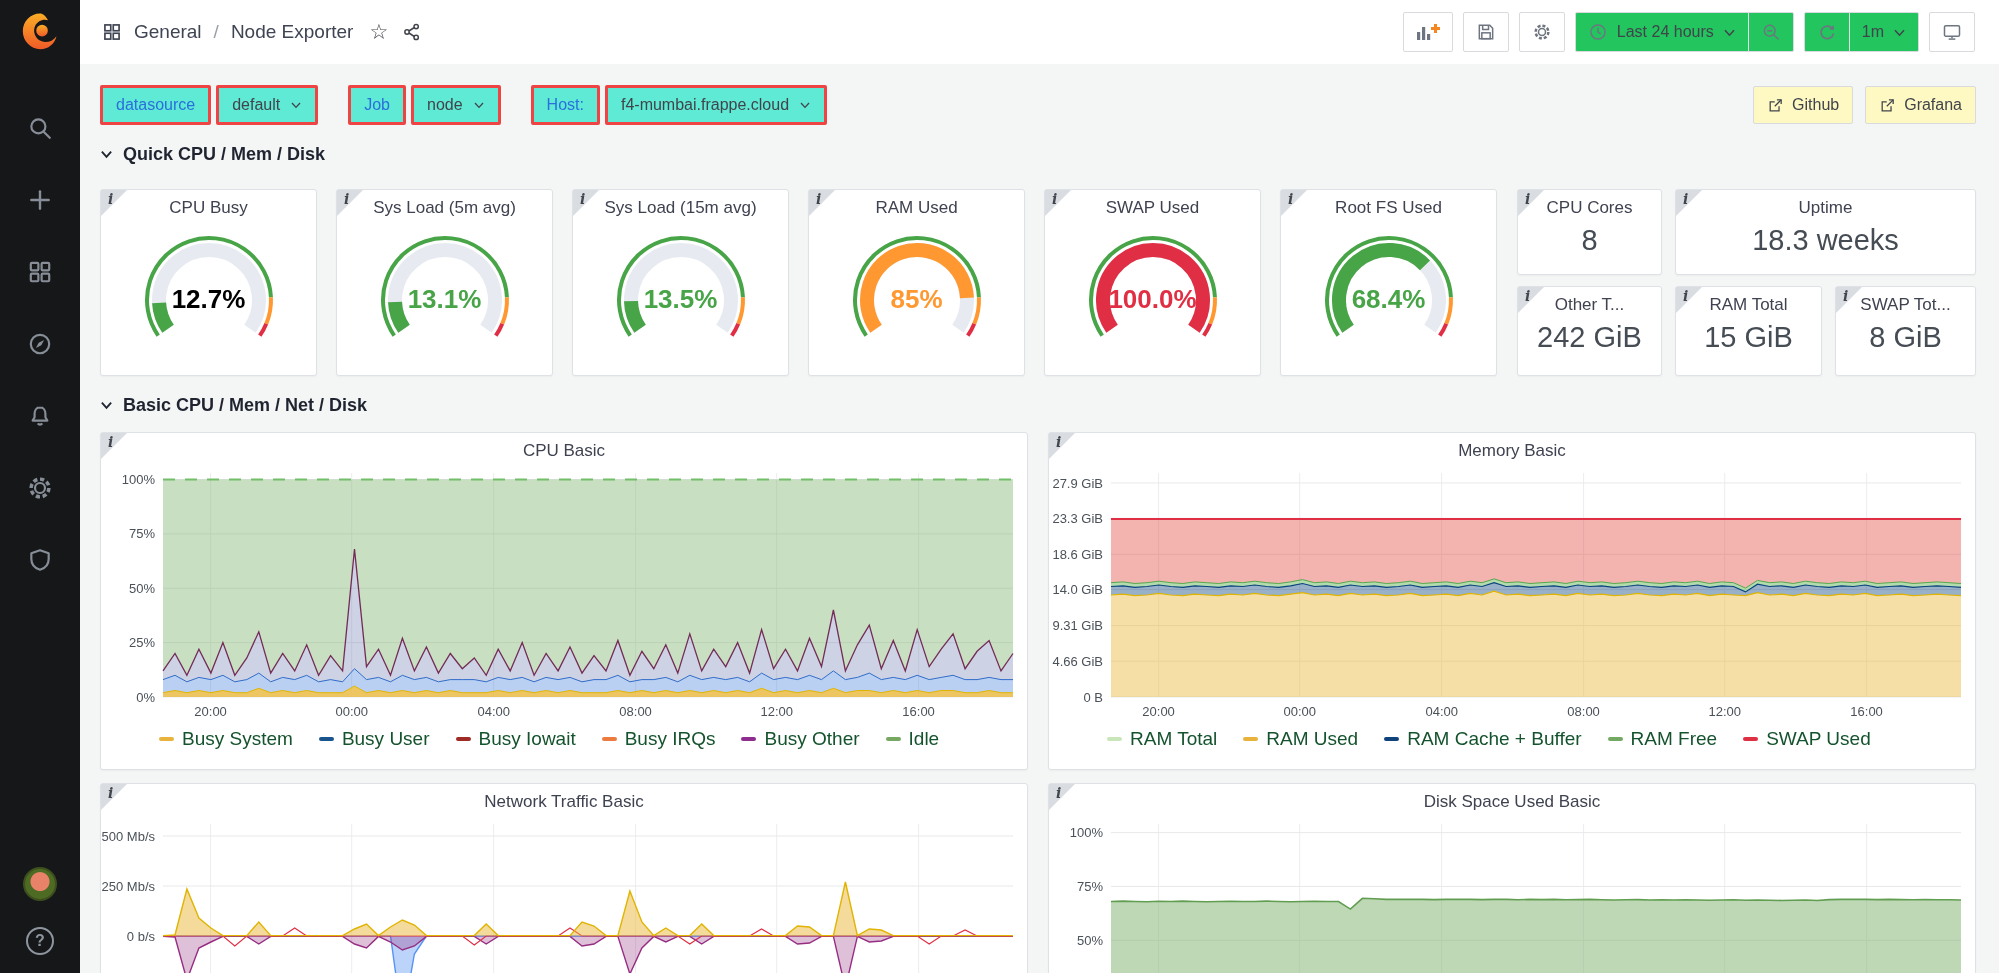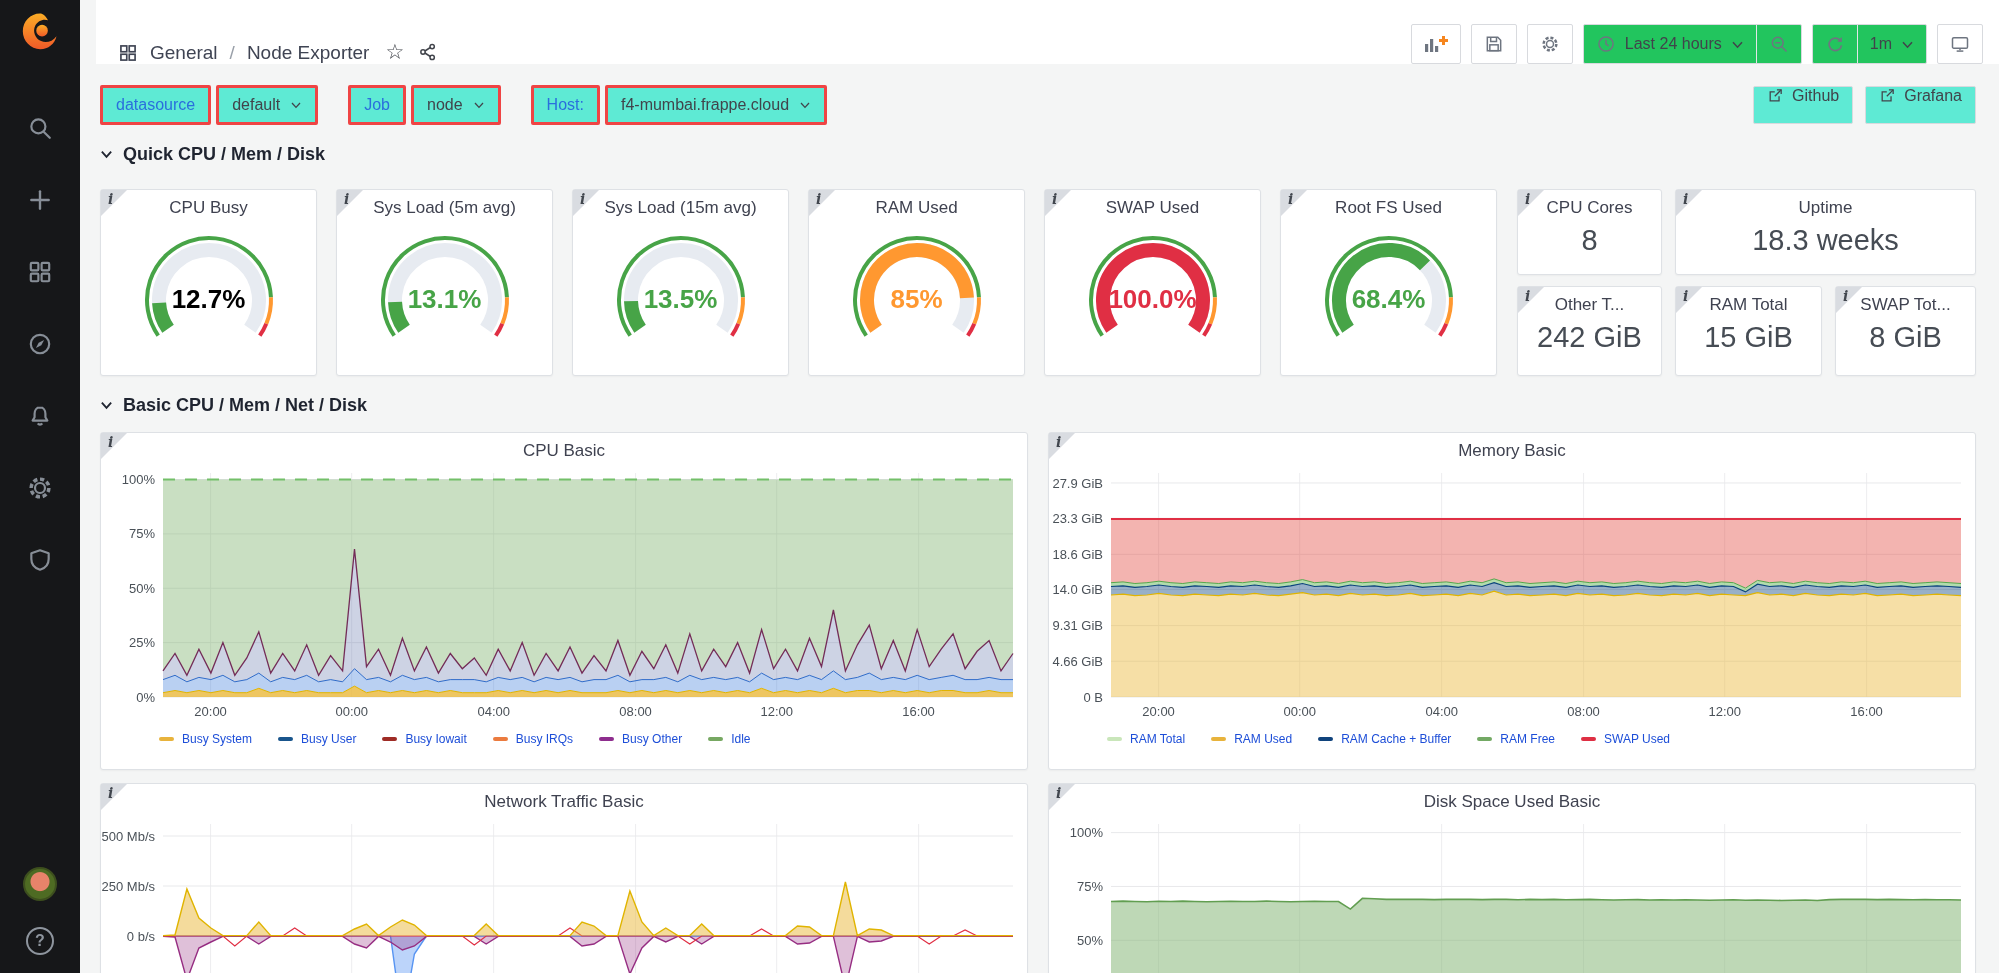--- a/index.html
+++ b/index.html
@@ -16,21 +16,21 @@
   .sicon svg { width:26px; height:26px; }
   .side-spacer { flex:1; }
   .avatar { width:34px; height:34px; border-radius:50%; margin-bottom:26px; cursor:pointer;
     background:radial-gradient(circle at 50% 42%, #E8836A 0 9px, #4E6B23 10px 60%);
     border:2px solid #3d4f1e; }
   .circle-icon { width:28px; height:28px; border-radius:50%; border:2px solid #8E959E; color:#8E959E;
     display:flex; align-items:center; justify-content:center; font-size:16px; font-weight:700; cursor:pointer; }
 
   
   .main { flex:1; display:flex; flex-direction:column; min-width:0; }
-  .navbar { height:64px; background:#fff; display:flex; align-items:flex-end; padding:0 16px 0 22px; flex-shrink:0;margin-left:16px; }
+  .navbar { height:64px; background:#fff; display:flex; align-items:center; padding:0 24px 0 22px; flex-shrink:0; }
   .crumb { display:flex; align-items:center; gap:12px; font-size:19px; color:#3F4453; }
   .crumb .sep { color:#9AA0A9; }
   .crumb-item { cursor:pointer; }
   .nav-mini { display:flex; align-items:center; margin-left:16px; gap:14px; }
   .nav-right { margin-left:auto; display:flex; align-items:center; gap:10px; }
   .nv-btn { height:40px; min-width:46px; border:1px solid #D8DADE; border-radius:2px; background:#fff;
     display:flex; align-items:center; justify-content:center; gap:9px; padding:0 11px; cursor:pointer;
     font-size:16px; font-weight:500; color:#41444B; }
   .nv-group { display:flex; align-items:stretch; border:1px solid #D8DADE; border-radius:2px; background:#22c55e; height:40px; }
   .nv-group .seg { display:flex; align-items:center; gap:9px; padding:0 12px; cursor:pointer;
@@ -40,22 +40,22 @@
 
   
   .content { flex:1; background:#F4F5F5; padding:21px 23px 0 20px; overflow:hidden; }
   .var-row { display:flex; align-items:center; height:40px; margin-bottom:14px; }
   .vbox { height:40px; border:3px solid #ef4444; border-radius:2px; background:#5eead4; display:flex;
     align-items:center; padding:0 13px; font-size:16px; cursor:pointer; }
   .vlabel { color:#2A6FDD; font-weight:500; cursor:default; }
   .vvalue { color:#41444B; gap:10px; margin-left:5px; }
   .vgap { width:30px; }
   .var-right { margin-left:auto; display:flex; gap:12px; }
-  .link-btn { height:38px; border:1px solid #D8DADE; border-radius:2px; background:#5eead4; display:flex;
-    align-items:flex-start; gap:8px; padding:0 13px; font-size:16px; color:#41444B; cursor:pointer; }
+  .link-btn { height:38px; border:1px solid #D8DADE; border-radius:2px; background:#fef9c3; display:flex;
+    align-items:center; gap:8px; padding:0 13px; font-size:16px; color:#41444B; cursor:pointer; }
 
   .sect { display:flex; align-items:center; gap:10px; height:30px; margin-bottom:0; cursor:pointer; }
   .sect span { font-size:18px; font-weight:700; color:#1F2430;text-align:center; }
 
   .gauge-row { display:flex; gap:19px; margin:20px 0 14px; height:187px; }
   .panel { background:#fff; border:1px solid #DEE1E5; border-radius:3px; position:relative;
     box-shadow:0 1px 2px rgba(0,0,0,.04); }
   .corner { position:absolute; top:0; left:0; width:0; height:0;
     border-top:26px solid #D9DCE1; border-right:26px solid transparent; cursor:pointer; }
   .info-i { position:absolute; top:1px; left:7px; font-family:"DejaVu Serif",serif; font-style:italic;
@@ -73,21 +73,21 @@
   .span2 { grid-column:2 / span 2; }
 
   .chart-row { display:flex; gap:20px; margin-top:12px; }
   .cpanel { flex:1 1 0; height:338px; display:flex; flex-direction:column; }
   .cpanel.tall { height:330px; }
   .chart-svg { display:block; width:100%; height:260px; margin-top:2px; }
   svg text.tick { font-family:"Liberation Sans","DejaVu Sans",sans-serif; font-size:13px; fill:#4A5158; }
   .legend { display:flex; gap:26px; align-items:center; margin:2px 0 0 58px; height:28px; }
   .lg-item { display:flex; align-items:center; gap:8px; cursor:pointer; }
   .lg-swatch { width:15px; height:4px; border-radius:2px; display:inline-block; }
-  .lg-label { font-size:12px; color:#1d4ed8; }
+  .lg-label { font-size:19px; color:#14532d; }
 </style>
 </head>
 <body>
 
 <div class="app">
 
   <div class="sidebar">
     <svg class="logo" viewBox="0 0 32 32">
       <defs>
           <linearGradient id="glg" x1="0" y1="0" x2="0" y2="1">

